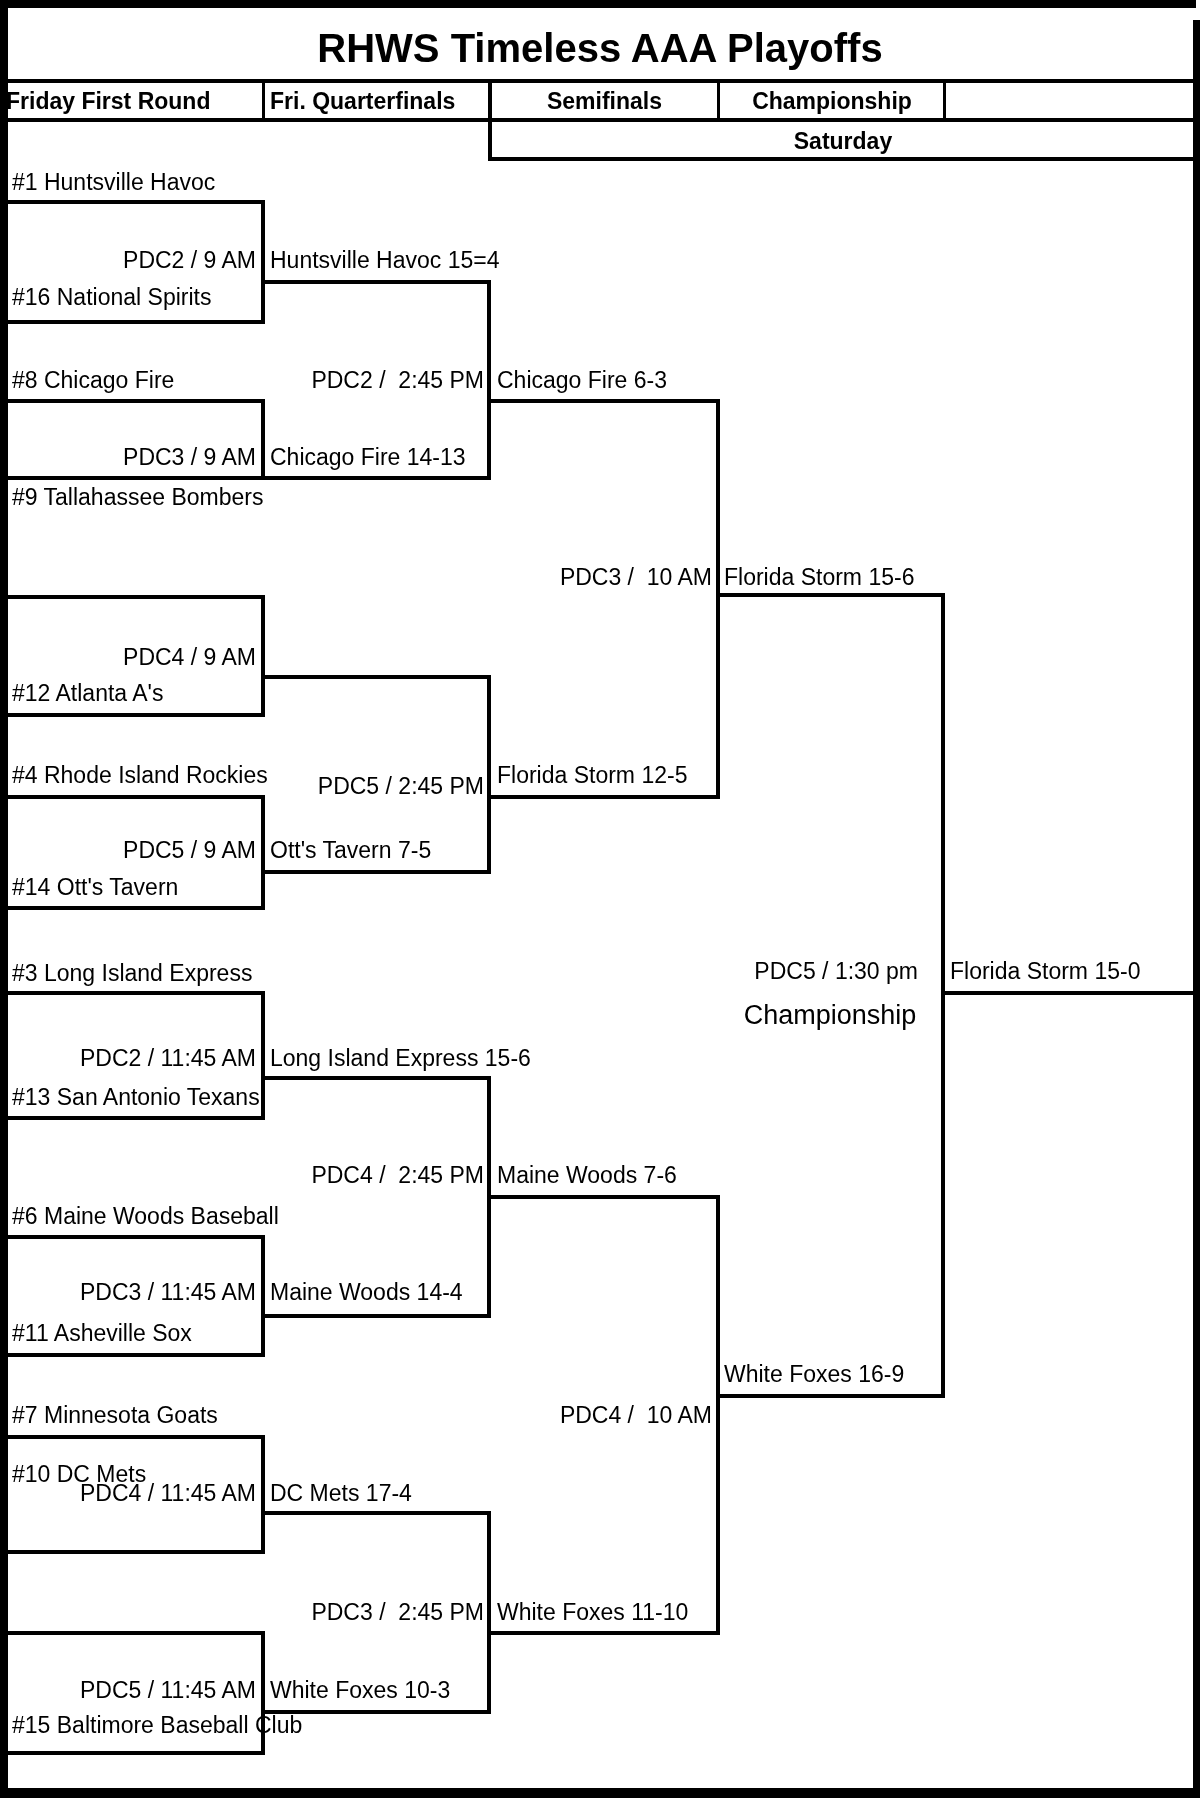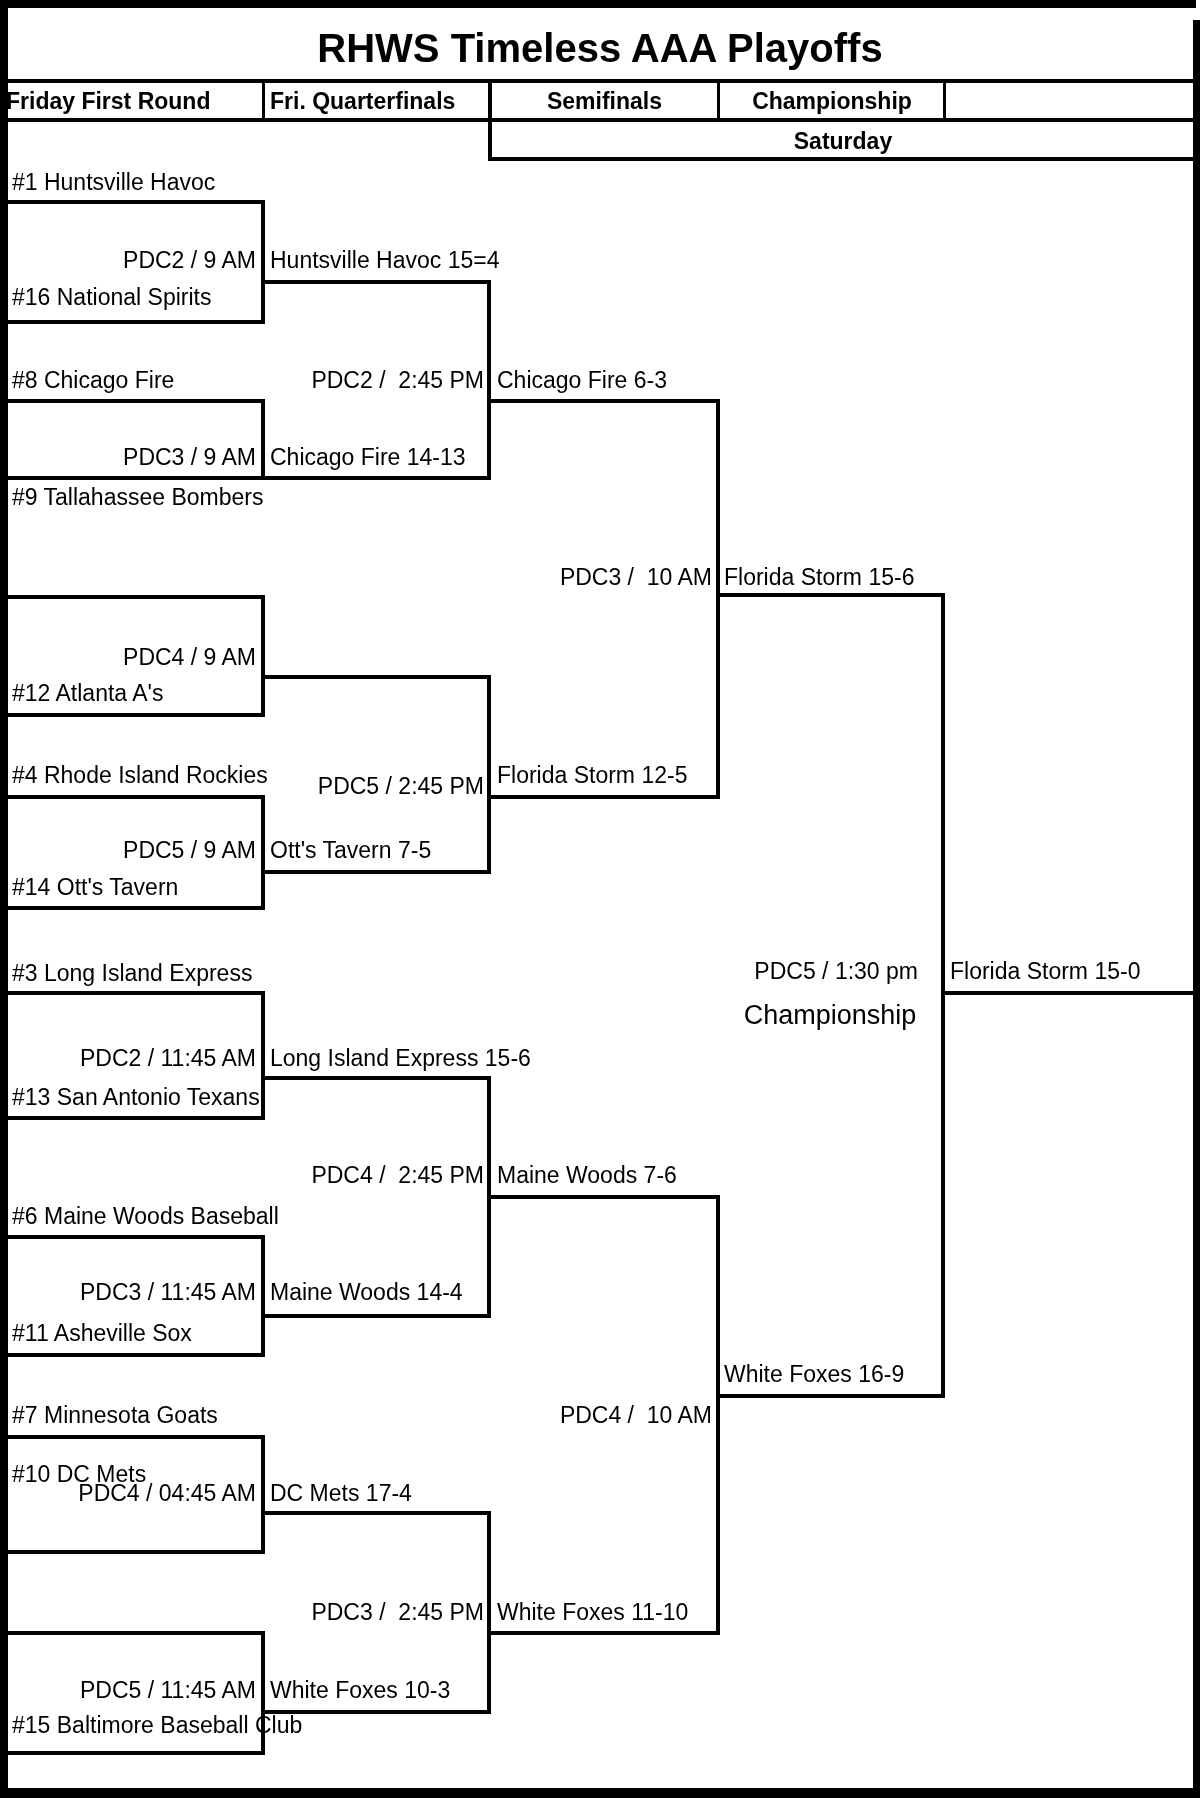--- a/index.html
+++ b/index.html
@@ -84,21 +84,21 @@
   <div class="vl" style="left:261px;top:1235px;height:122px;"></div>
   <div class="vl" style="left:261px;top:1435px;height:119px;"></div>
   <div class="vl" style="left:261px;top:1631px;height:124px;"></div>
 
   <div class="txt right" style="left:60px;top:245px;width:196px;">PDC2 / 9 AM</div>
   <div class="txt right" style="left:60px;top:442px;width:196px;">PDC3 / 9 AM</div>
   <div class="txt right" style="left:60px;top:642px;width:196px;">PDC4 / 9 AM</div>
   <div class="txt right" style="left:60px;top:835px;width:196px;">PDC5 / 9 AM</div>
   <div class="txt right" style="left:60px;top:1043px;width:196px;">PDC2 / 11:45 AM</div>
   <div class="txt right" style="left:60px;top:1277px;width:196px;">PDC3 / 11:45 AM</div>
-  <div class="txt right" style="left:60px;top:1478px;width:196px;">PDC4 / 04:45 AM</div>
+  <div class="txt right" style="left:60px;top:1478px;width:196px;">PDC4 / 11:45 AM</div>
   <div class="txt right" style="left:60px;top:1675px;width:196px;">PDC5 / 11:45 AM</div>
 
   <div class="txt" style="left:270px;top:245px;width:360px;">Huntsville Havoc 15=4</div>
   <div class="txt" style="left:270px;top:442px;width:360px;">Chicago Fire 14-13</div>
   <div class="txt" style="left:270px;top:835px;width:360px;">Ott's Tavern 7-5</div>
   <div class="txt" style="left:270px;top:1043px;width:360px;">Long Island Express 15-6</div>
   <div class="txt" style="left:270px;top:1277px;width:360px;">Maine Woods 14-4</div>
   <div class="txt" style="left:270px;top:1478px;width:360px;">DC Mets 17-4</div>
   <div class="txt" style="left:270px;top:1675px;width:360px;">White Foxes 10-3</div>
 

